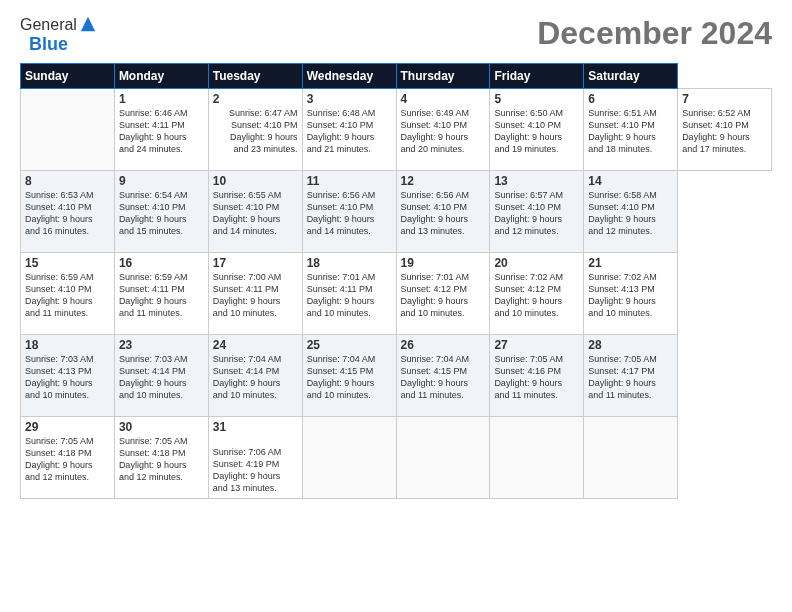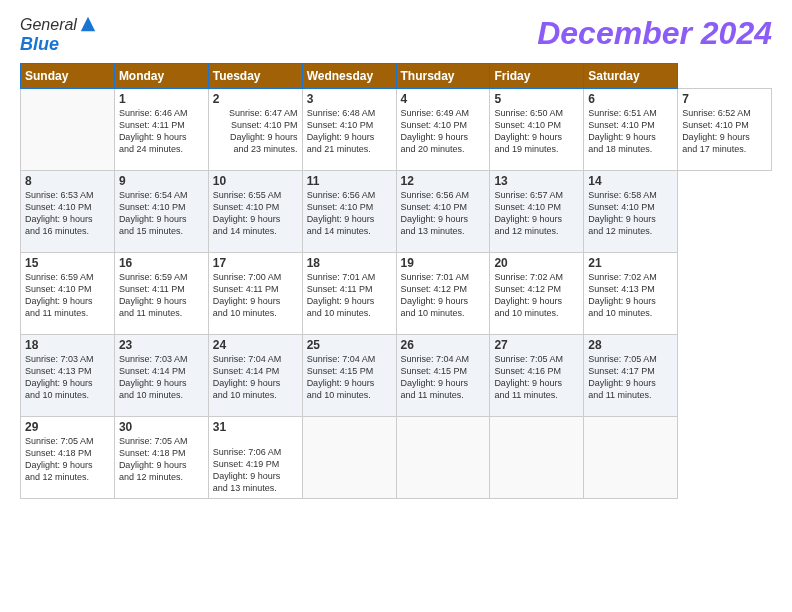--- a/index.html
+++ b/index.html
@@ -14,54 +14,53 @@
       width: 792px;
       height: 612px;
       background: #fff;
       padding: 16px 20px 12px 20px;
     }
     .header {
       display: flex;
       justify-content: space-between;
       align-items: flex-start;
       margin-bottom: 8px;
-      font-style: italic;
     }
     .logo {
       display: flex;
       align-items: center;
     }
     .logo-general { color: #333; }
     .logo-blue { color: #1a75d2; }
     .logo-icon {
       width: 18px;
       height: 18px;
       margin-left: 2px;
       margin-top: -2px;
     }
     .title-block {
       text-align: right;
     }
     .month-title {
       font-size: 32px;
       font-weight: bold;
-      color: #8b5cf6;
+      color: #737373;
       line-height: 1.1;
     }
     .subtitle {
       font-size: 14px;
       color: #555;
     }
     .calendar {
       width: 100%;
       border-collapse: collapse;
       table-layout: fixed;
     }
     .calendar th {
-      background: #a16207;
+      background: #0f172a;
       color: #fff;
       font-size: 12px;
       font-weight: bold;
       padding: 5px 4px;
       text-align: left;
       border: 1px solid #1a75d2;
     }
     .calendar td {
       border: 1px solid #ccc;
       vertical-align: top;
@@ -105,21 +104,21 @@
 <div class="page">
   <div class="header">
     <div class="logo">
       <div>
         <div style="display:flex;align-items:center;">
           <span class="logo-general">General</span>
           <svg class="logo-icon" viewBox="0 0 20 20">
             <polygon points="10,2 18,18 2,18" fill="#1a75d2"></polygon>
           </svg>
         </div>
-        <div class="logo-blue" style="font-size:18px;font-weight:bold;">Blue</div>
+        <div class="logo-blue" style="font-size:18px;font-weight:bold;margin-left:9px;">Blue</div>
       </div>
     </div>
     <div class="title-block">
       <div class="month-title">December 2024</div>
     </div>
   </div>
 
   <table class="calendar">
     <thead>
       <tr>

